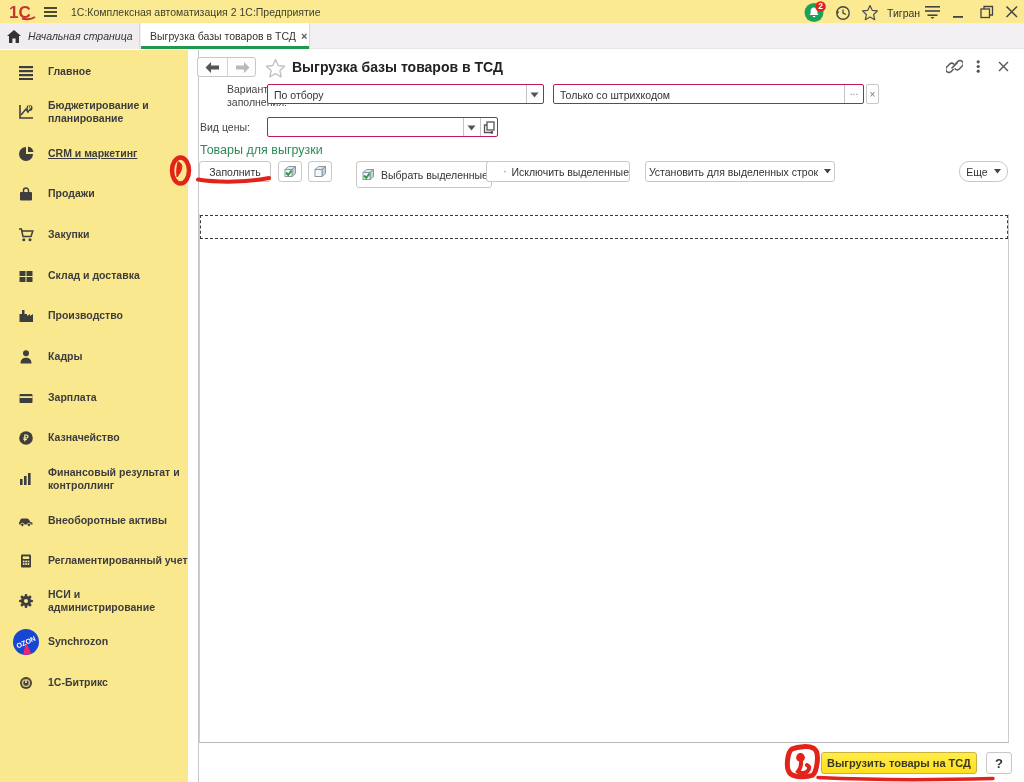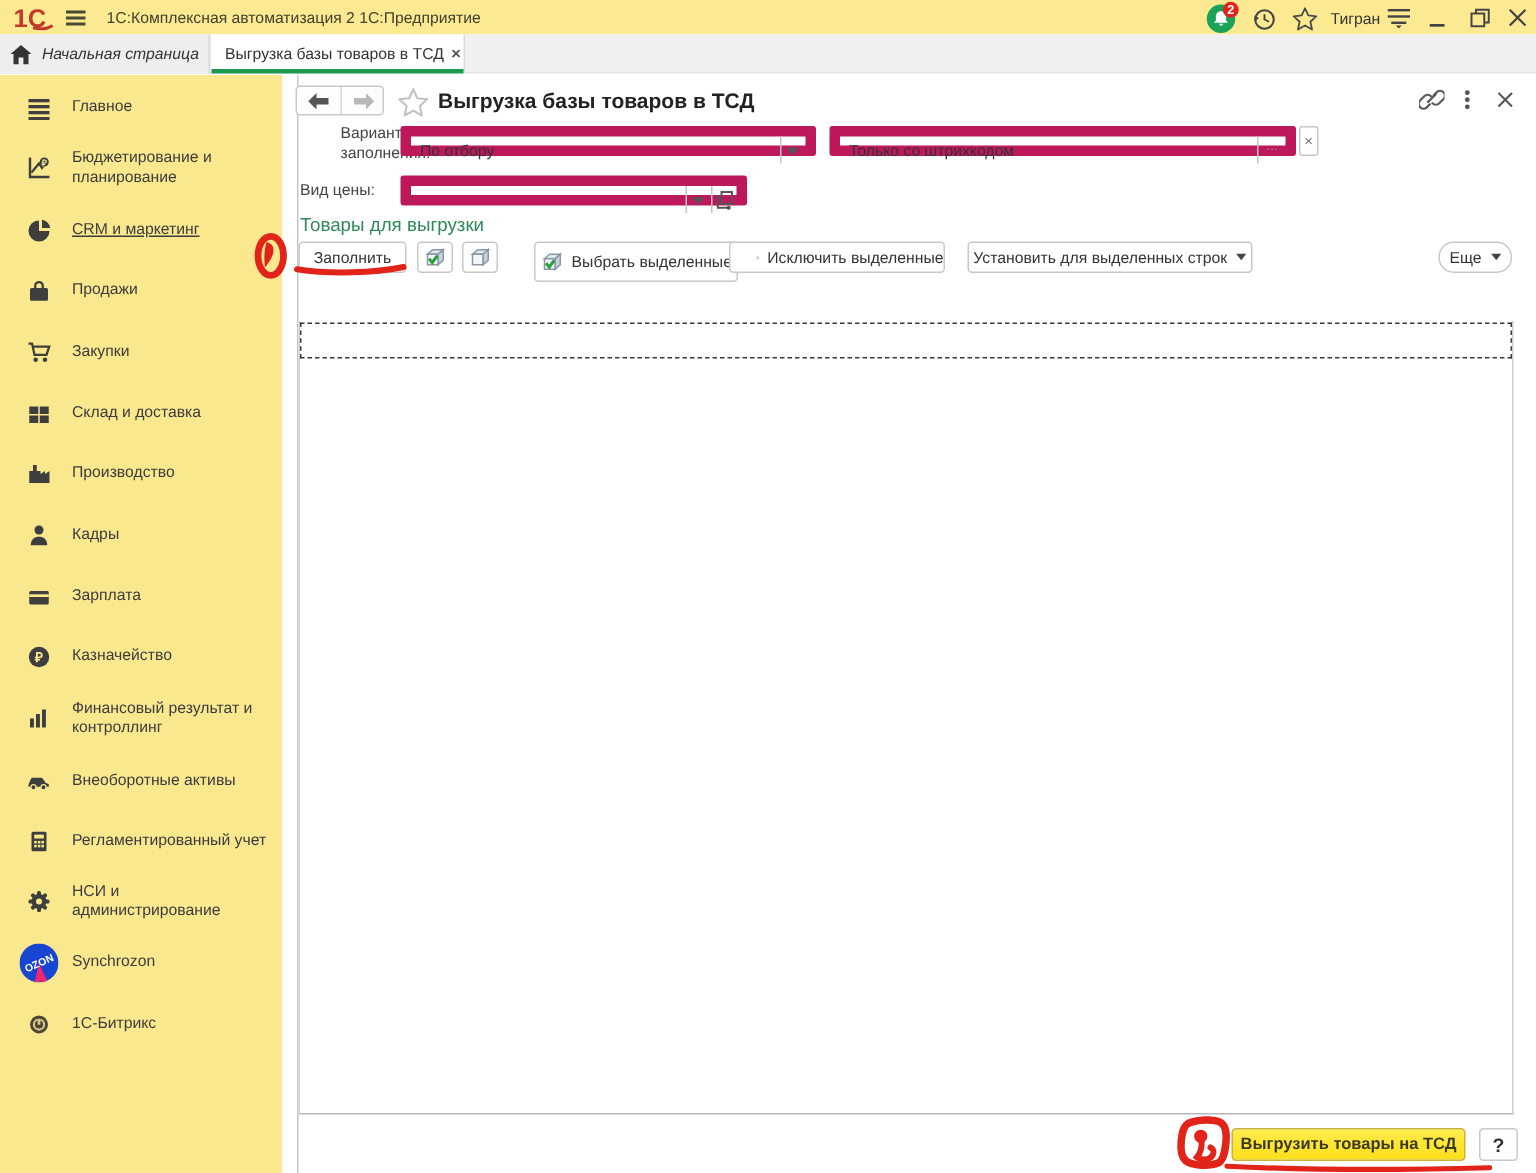--- a/index.html
+++ b/index.html
@@ -23,28 +23,28 @@
 #tab1 span { margin-left:28px; color:#333; font-size:10.5px;font-style:italic; }
 #tab2 { left:141px; width:169px; background:#fff; border-right:1px solid #dcd9dc; }
 #tab2 .txt { margin-left:9px; color:#333; font-size:10.5px; }
 #tab2 .cl { margin-left:5px; color:#555; font-size:11px; font-weight:bold; }
 #tab2 .green { position:absolute; left:0; bottom:0; width:100%; height:3px; background:#1d9a50; }
 
 
 #sidebar { position:absolute; left:0; top:50px; width:188px; height:732px; background:#fae88f; }
 .sbitem { position:absolute; left:0; width:188px; }
 .sbitem .ic { position:absolute; left:18px; width:16px; height:16px; }
-.sbitem .tx { position:absolute; left:48px; top:1px; width:159px; font-size:10.5px; color:#3c3c3c; line-height:13px; }
+.sbitem .tx { position:absolute; left:48px; top:1px; width:159px; font-size:10.5px; color:#3c3c3c; line-height:13px;font-weight:bold; }
 .sbitem .tx u { text-decoration:underline; }
 
 
 #main { position:absolute; left:198px; top:50px; width:826px; height:732px; background:#fff; border-left:1px solid #c9c6c9; }
 
 .btn { position:absolute; background:#fff; border:1px solid #c8c8c8; border-radius:3px; font-size:10.5px; color:#333; display:flex; align-items:center; justify-content:center; white-space:nowrap; }
-.fld { position:absolute; background:#fff; border:7px solid #be185d; border-radius:2px; font-size:10.5px; color:#333; }
+.fld { position:absolute; background:#fff; border:1px solid #be185d; border-radius:2px; font-size:10.5px; color:#333; }
 
 
 #navgrp { position:absolute; left:197px; top:57px; width:59px; height:20px; border:1px solid #c8c8c8; border-radius:3px; background:#fdfdfd; }
 #navgrp .sep { position:absolute; left:29px; top:0; width:1px; height:18px; background:#d5d5d5; }
 #formtitle { position:absolute; left:292px; top:59px; font-size:14px; font-weight:bold; color:#222; white-space:nowrap; }
 
 
 .lbl { position:absolute; font-size:10.5px; color:#444; }
 
 

